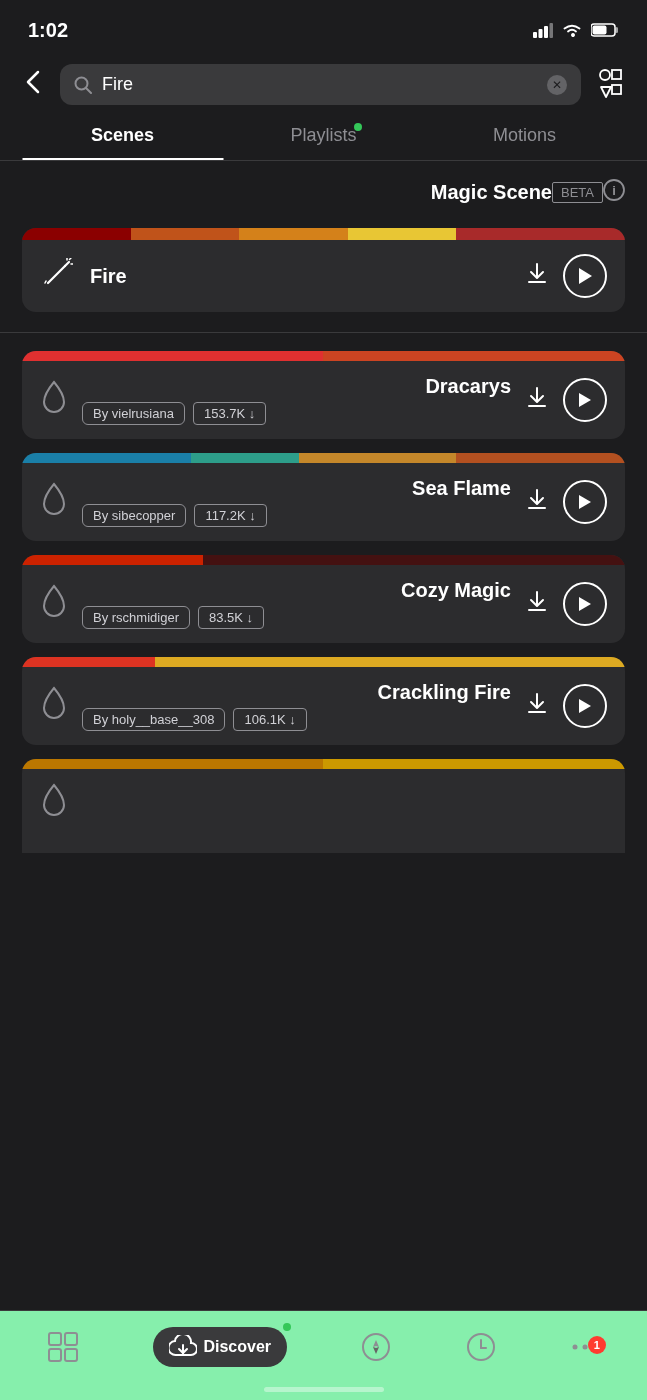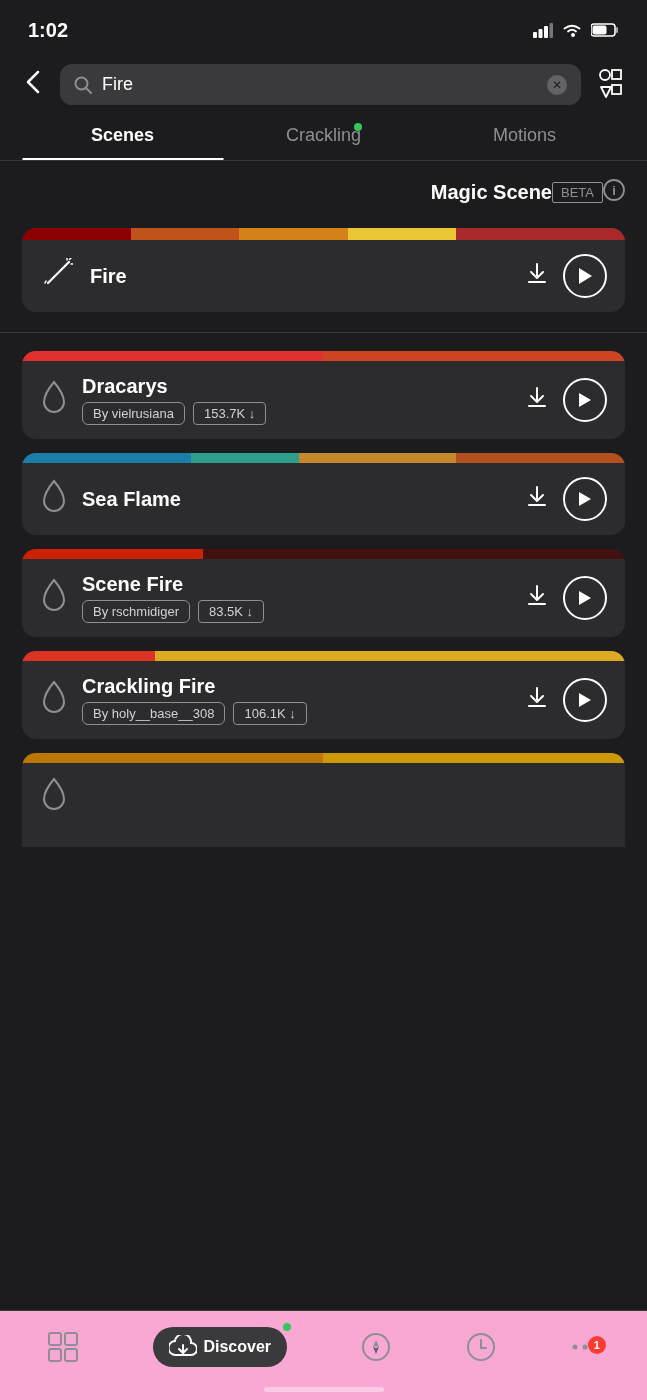--- a/index.html
+++ b/index.html
@@ -242,33 +242,34 @@
       font-size: 13px;
       color: #d1d1d6;
       display: flex;
       align-items: center;
       gap: 4px;
     }
     .card-name-small {
       font-size: 20px;
       font-weight: 600;
       color: #fff;
+      text-align: right;
     }
     .drop-icon {
       font-size: 22px;
       color: #8e8e93;
     }
 
     
     .bottom-nav {
       position: fixed;
       bottom: 0;
       left: 0;
       width: 647px;
-      background: #f9a8d4;
+      background: #86efac;
       border-top: 1px solid #3a3a3c;
       display: flex;
       align-items: center;
       justify-content: space-around;
       padding: 12px 10px 30px;
       height: 90px;
     }
     .nav-item {
       display: flex;
       align-items: center;
@@ -401,21 +402,21 @@
       <rect x="19" y="20" width="9" height="9" fill="none" stroke="#fff" stroke-width="1.8"></rect>
     </svg>
   </div>
 </div>
 
 <div class="tabs-row">
   <div class="tab active">
     <span>Scenes</span>
   </div>
   <div class="tab" style="position:relative;">
-    <span>Crackling</span>
+    <span>Playlists</span>
     <span class="tab-dot"></span>
   </div>
   <div class="tab">
     <span>Motions</span>
   </div>
 </div>
 
 <div class="section-magic">
   <div class="magic-header">
     <span class="magic-title">Magic Scene</span>
@@ -495,20 +496,24 @@
   <div class="result-card">
     <div class="color-bar seaflame-bar" style="height:10px;"></div>
     <div class="card-body">
       <div class="drop-icon">
         <svg width="28" height="34" viewBox="0 0 28 34">
           <path d="M14 2 Q24 14 24 22 A10 10 0 0 1 4 22 Q4 14 14 2Z" fill="none" stroke="#8e8e93" stroke-width="2"></path>
         </svg>
       </div>
       <div style="flex:1;">
         <div class="card-name-small">Sea Flame</div>
+        <div class="card-meta">
+          <span class="author-badge">By sibecopper</span>
+          <span class="download-count">117.2K ↓</span>
+        </div>
       </div>
       <div class="card-actions">
         <span class="download-btn">
           <svg width="24" height="24" viewBox="0 0 24 24">
             <path d="M12 3 L12 16 M6 11 L12 17 L18 11" stroke="#fff" stroke-width="2" fill="none" stroke-linecap="round" stroke-linejoin="round"></path>
             <line x1="4" y1="21" x2="20" y2="21" stroke="#fff" stroke-width="2" stroke-linecap="round"></line>
           </svg>
         </span>
         <div class="play-btn">
           <svg width="14" height="16" viewBox="0 0 14 16">
@@ -521,21 +526,21 @@
 
   <div class="result-card">
     <div class="color-bar cozyfire-bar" style="height:10px;"></div>
     <div class="card-body">
       <div class="drop-icon">
         <svg width="28" height="34" viewBox="0 0 28 34">
           <path d="M14 2 Q24 14 24 22 A10 10 0 0 1 4 22 Q4 14 14 2Z" fill="none" stroke="#8e8e93" stroke-width="2"></path>
         </svg>
       </div>
       <div style="flex:1;">
-        <div class="card-name-small">Scene Fire</div>
+        <div class="card-name-small">Cozy Magic</div>
         <div class="card-meta">
           <span class="author-badge">By rschmidiger</span>
           <span class="download-count">83.5K ↓</span>
         </div>
       </div>
       <div class="card-actions">
         <span class="download-btn">
           <svg width="24" height="24" viewBox="0 0 24 24">
             <path d="M12 3 L12 16 M6 11 L12 17 L18 11" stroke="#fff" stroke-width="2" fill="none" stroke-linecap="round" stroke-linejoin="round"></path>
             <line x1="4" y1="21" x2="20" y2="21" stroke="#fff" stroke-width="2" stroke-linecap="round"></line>

